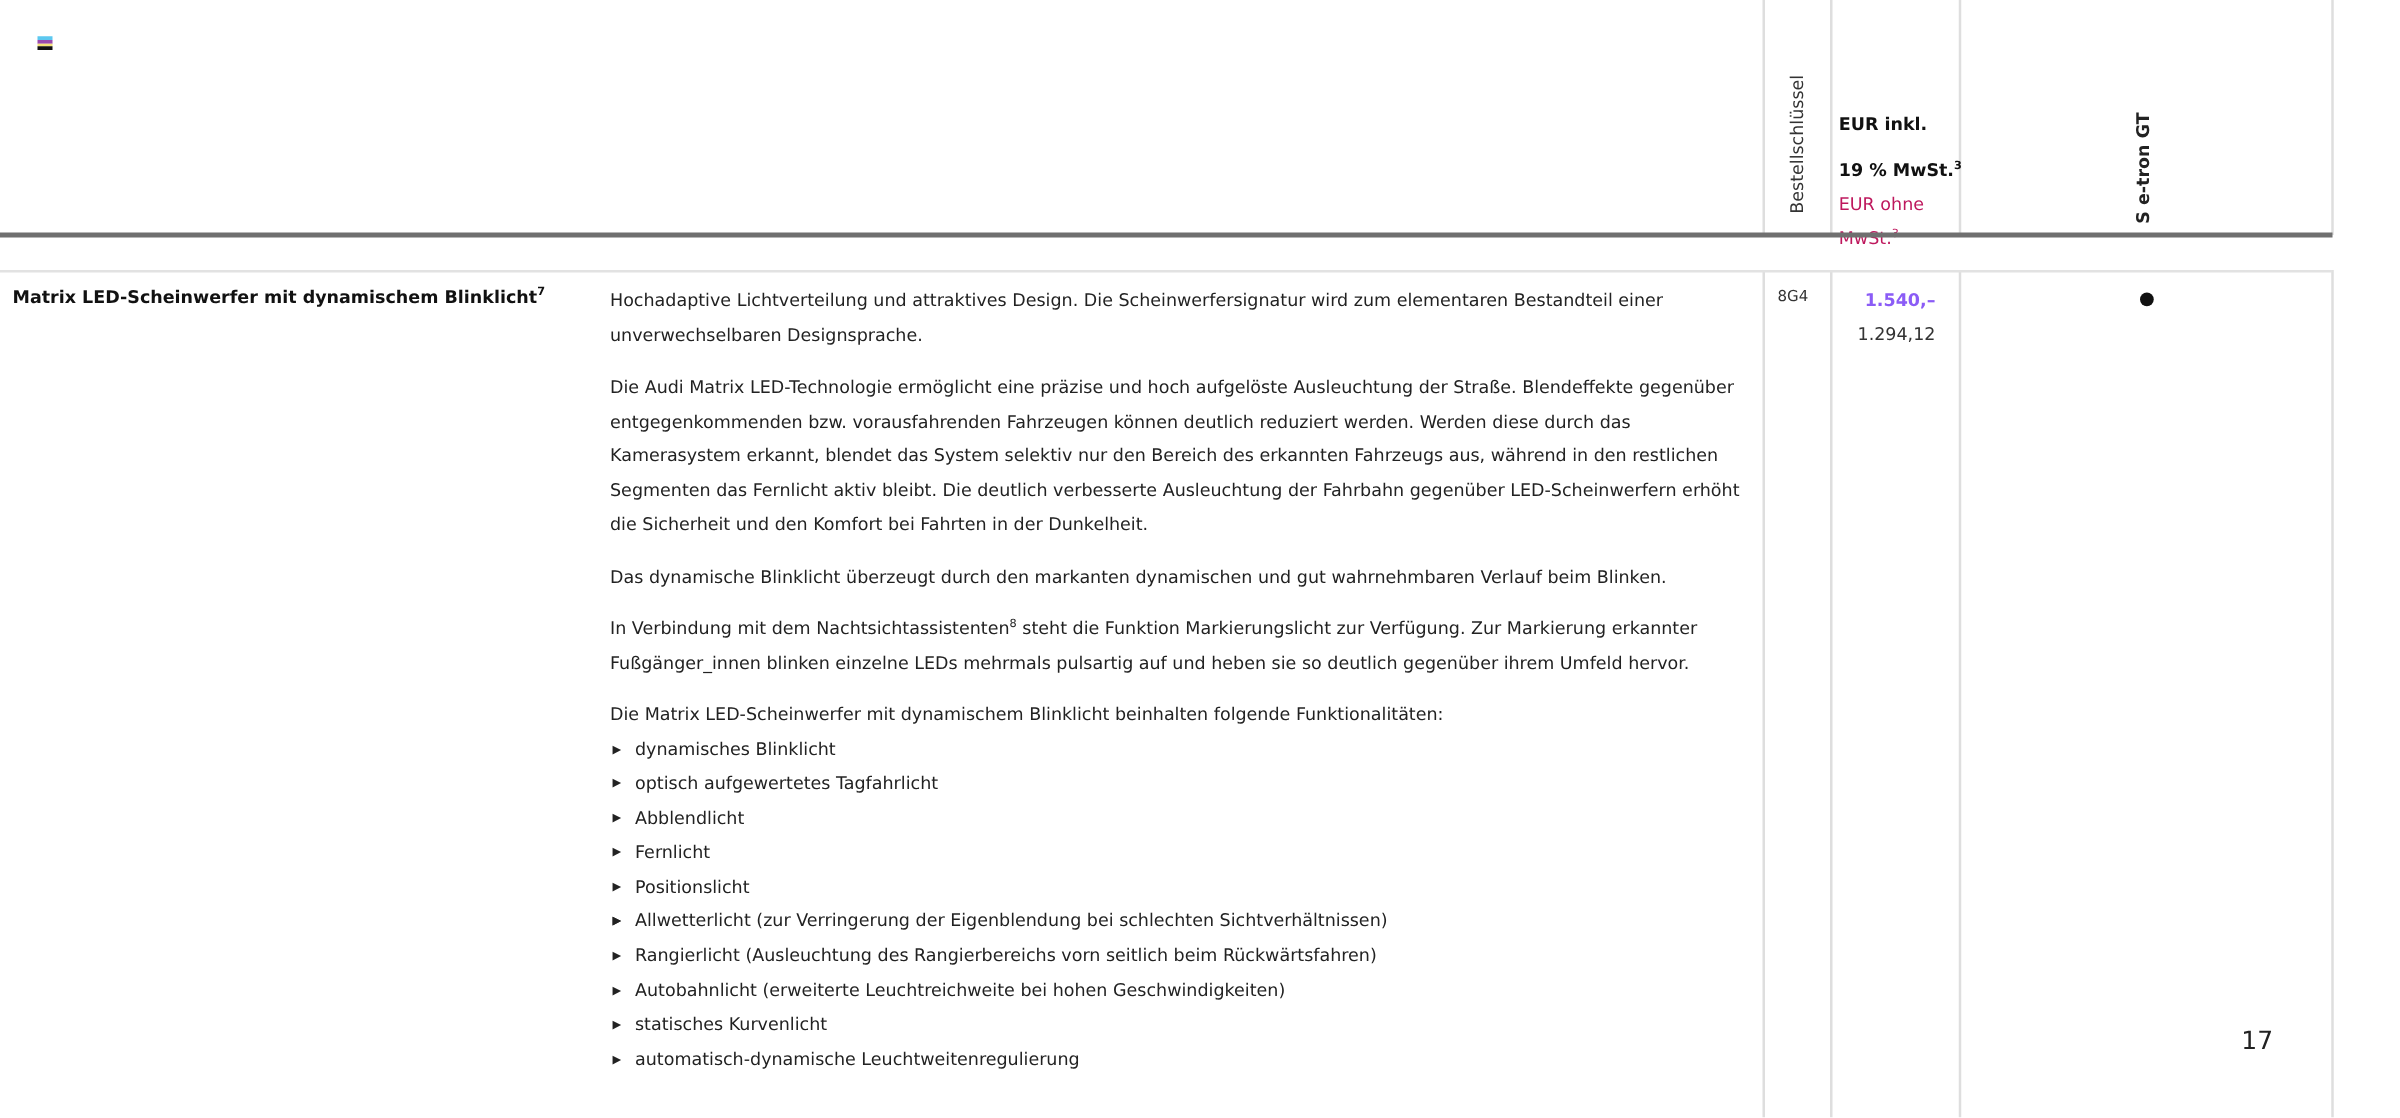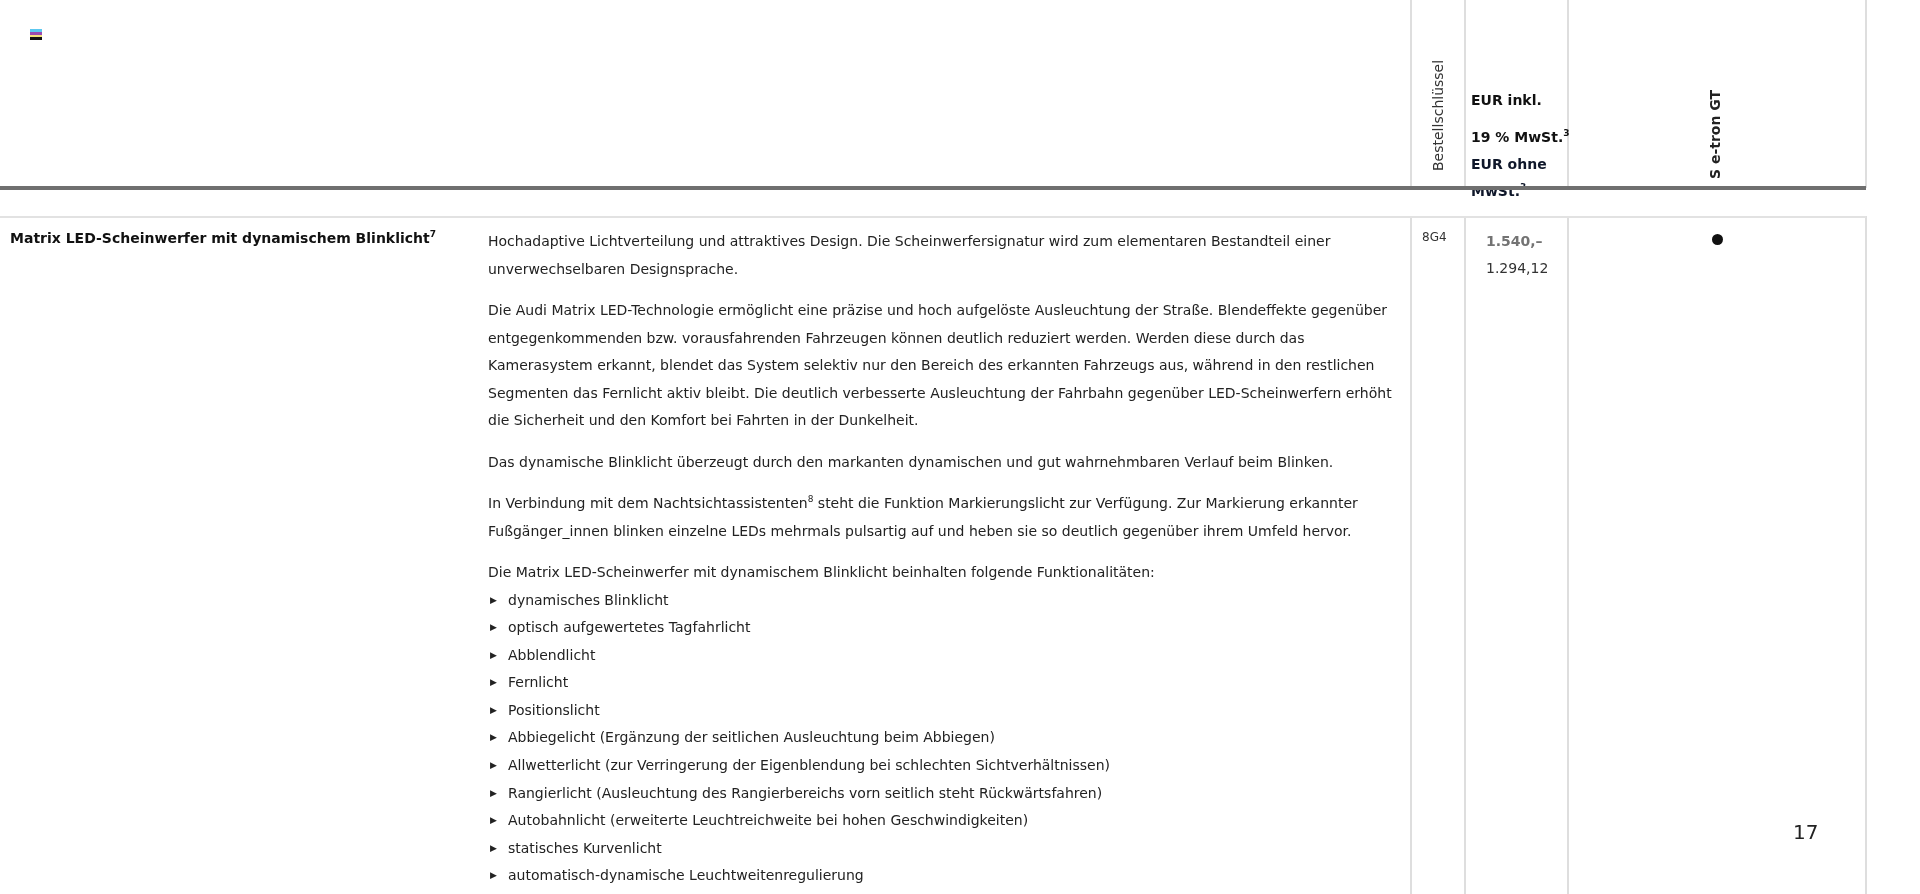--- a/index.html
+++ b/index.html
@@ -76,21 +76,21 @@
       text-align: right;
     }
     .hdr-price {
       position: absolute;
       left: 1471px;
       top: 77px;
       font-size: 14px;
       line-height: 27px;
     }
     .hdr-price .b { font-weight: bold; color: #111; margin-top: 10px; }
-    .hdr-price .n { color: #0f172a; font-weight: bold; }
+    .hdr-price .n { color: #be185d; }
     sup.fn { font-size: 9px; vertical-align: super; line-height: 0; }
 
     
     .feature-title {
       position: absolute;
       left: 10px;
       top: 230px;
       font-size: 14px;
       font-weight: bold;
       color: #111;
@@ -131,21 +131,21 @@
       font-size: 12px;
       color: #333;
     }
     .price-cell {
       position: absolute;
       left: 1486px;
       top: 228px;
       font-size: 14px;
       line-height: 27px;
     }
-    .price-cell .b { font-weight: bold; color: #737373; }
+    .price-cell .b { font-weight: bold; color: #8b5cf6; text-align: right; }
     .price-cell .n { color: #333; }
     .avail-dot {
       position: absolute;
       left: 1712px;
       top: 234px;
       width: 11px;
       height: 11px;
       border-radius: 50%;
       background: #111;
     }
@@ -208,23 +208,23 @@
   <p>Die Audi Matrix LED-Technologie ermöglicht eine präzise und hoch aufgelöste Ausleuchtung der Straße. Blendeffekte gegenüber entgegenkommenden bzw. vorausfahrenden Fahrzeugen können deutlich reduziert werden. Werden diese durch das Kamerasystem erkannt, blendet das System selektiv nur den Bereich des erkannten Fahrzeugs aus, während in den restlichen Segmenten das Fernlicht aktiv bleibt. Die deutlich verbesserte Ausleuchtung der Fahrbahn gegenüber LED-Scheinwerfern erhöht die Sicherheit und den Komfort bei Fahrten in der Dunkelheit.</p>
   <p>Das dynamische Blinklicht überzeugt durch den markanten dynamischen und gut wahrnehmbaren Verlauf beim Blinken.</p>
   <p><span>In Verbindung mit dem Nachtsichtassistenten</span><sup class="fn">8</sup><span> steht die Funktion Markierungslicht zur Verfügung. Zur Markierung erkannter Fußgänger_innen blinken einzelne LEDs mehrmals pulsartig auf und heben sie so deutlich gegenüber ihrem Umfeld hervor.</span></p>
   <div>Die Matrix LED-Scheinwerfer mit dynamischem Blinklicht beinhalten folgende Funktionalitäten:</div>
   <ul>
     <li><span class="arrow">▶</span><span>dynamisches Blinklicht</span></li>
     <li><span class="arrow">▶</span><span>optisch aufgewertetes Tagfahrlicht</span></li>
     <li><span class="arrow">▶</span><span>Abblendlicht</span></li>
     <li><span class="arrow">▶</span><span>Fernlicht</span></li>
     <li><span class="arrow">▶</span><span>Positionslicht</span></li>
-    <li><span class="arrow">▶</span><span>Abbiegelicht (Ergänzung der seitlichen Ausleuchtung beim Abbiegen)</span></li>
+    <li><span class="arrow">▶</span></li>
     <li><span class="arrow">▶</span><span>Allwetterlicht (zur Verringerung der Eigenblendung bei schlechten Sichtverhältnissen)</span></li>
-    <li><span class="arrow">▶</span><span>Rangierlicht (Ausleuchtung des Rangierbereichs vorn seitlich steht Rückwärtsfahren)</span></li>
+    <li><span class="arrow">▶</span><span>Rangierlicht (Ausleuchtung des Rangierbereichs vorn seitlich beim Rückwärtsfahren)</span></li>
     <li><span class="arrow">▶</span><span>Autobahnlicht (erweiterte Leuchtreichweite bei hohen Geschwindigkeiten)</span></li>
     <li><span class="arrow">▶</span><span>statisches Kurvenlicht</span></li>
     <li><span class="arrow">▶</span><span>automatisch-dynamische Leuchtweitenregulierung</span></li>
   </ul>
 </div>
 
 <div class="key-cell">8G4</div>
 
 <div class="price-cell">
   <div class="b">1.540,–</div>

